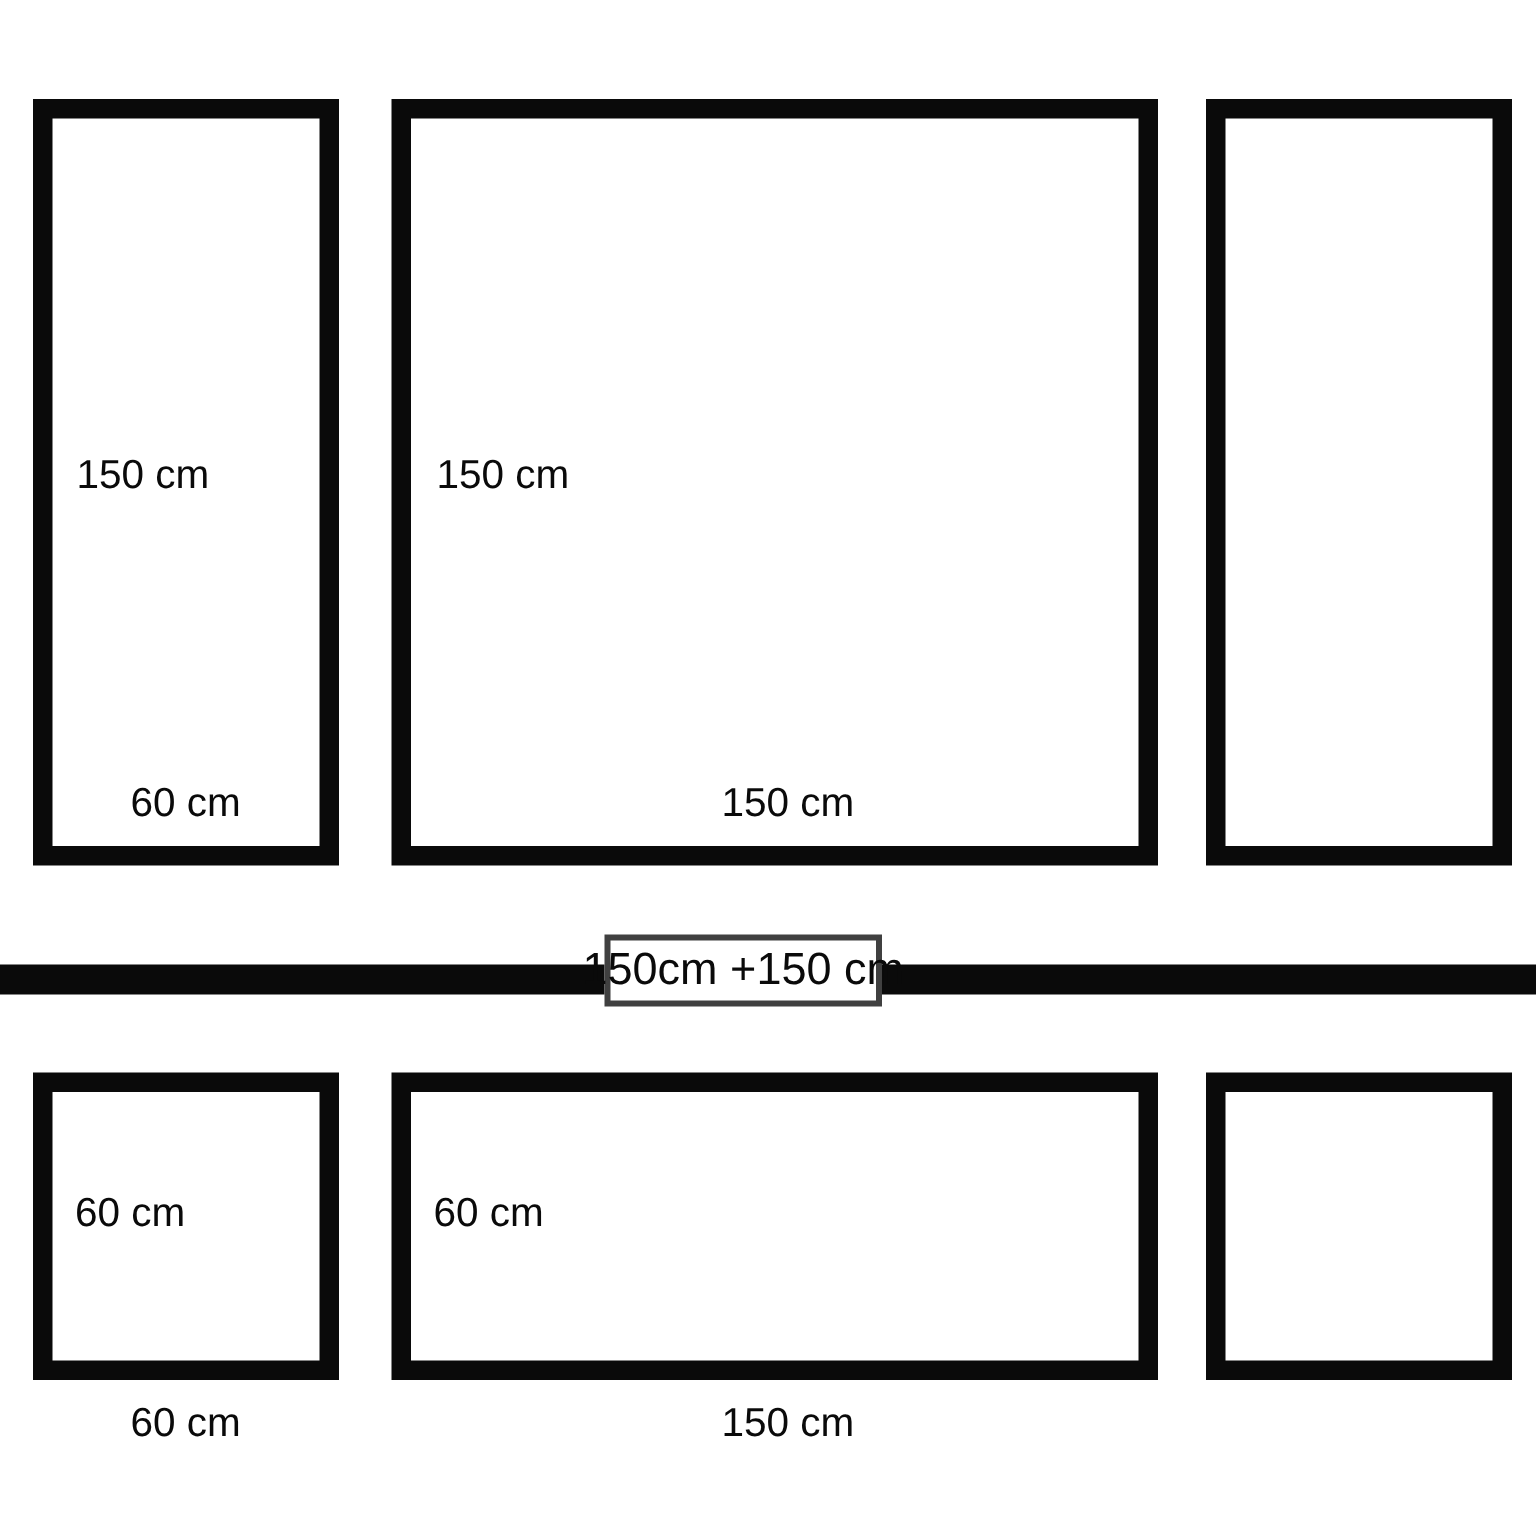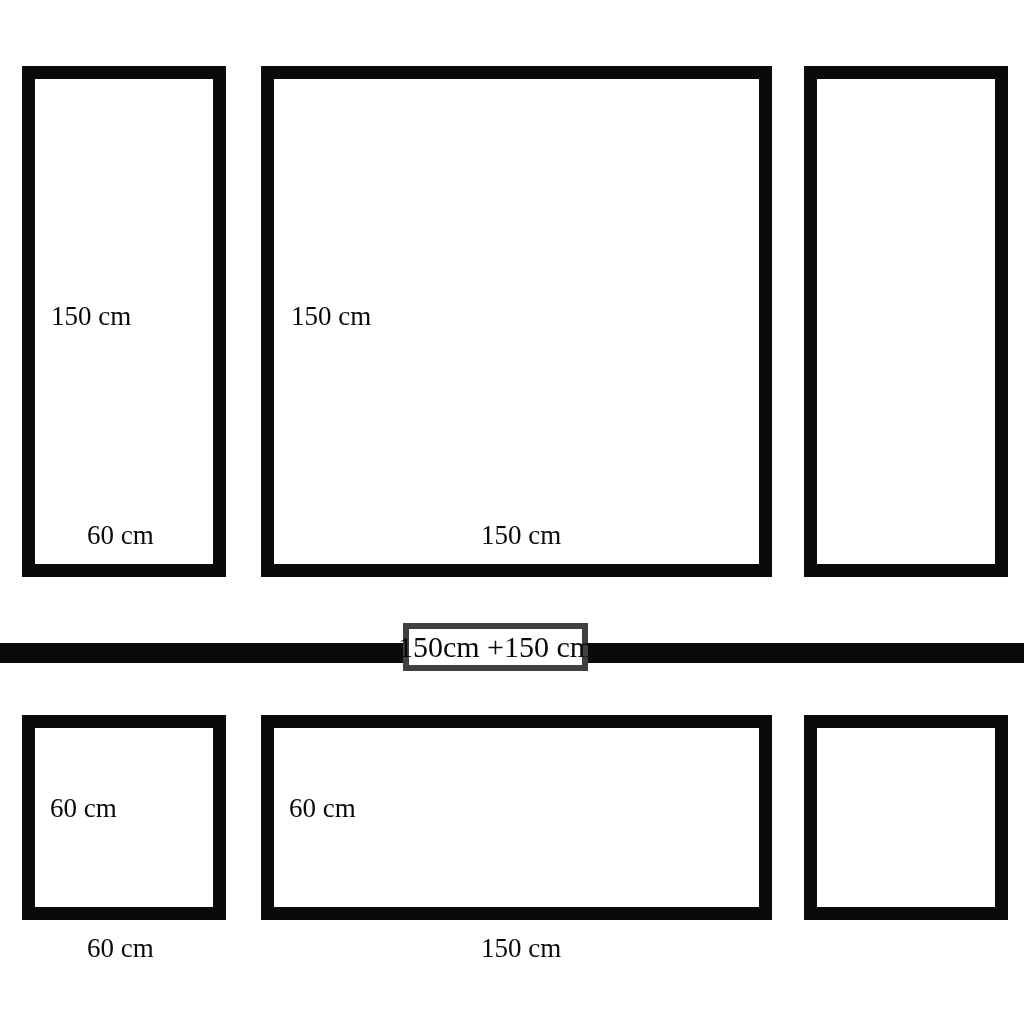--- a/index.html
+++ b/index.html
@@ -6,21 +6,21 @@
     margin: 0;
     padding: 0;
     background: #ffffff;
   }
   .canvas {
     position: relative;
     width: 1024px;
     height: 1024px;
     background: #ffffff;
     overflow: hidden;
-    font-family: Liberation Serif, serif;
+    font-family: Liberation Sans, sans-serif;
     color: #0a0a0a;
   }
   .frame {
     position: absolute;
     border: 13px solid #0a0a0a;
     background: #ffffff;
     box-sizing: border-box;
   }
   
   .frame-tall-left   { left: 22px;  top: 66px;  width: 204px; height: 511px; }
@@ -55,21 +55,21 @@
     height: 20px;
     background: #0a0a0a;
   }
   .divider-label-box {
     position: absolute;
     left: 403px;
     top: 623px;
     width: 185px;
     height: 48px;
     background: #ffffff;
-    border: 6px solid #404040;
+    border: 4px solid #404040;
     box-sizing: border-box;
     display: flex;
     align-items: center;
     justify-content: center;
     font-size: 30px;
     line-height: 1;
     white-space: nowrap;
     z-index: 2;
   }
 </style>

